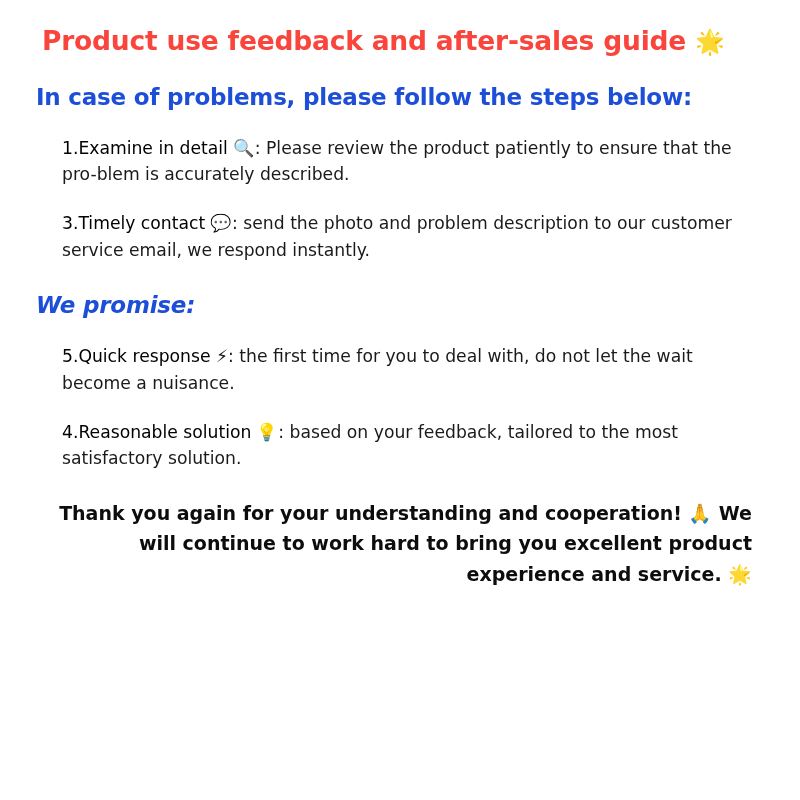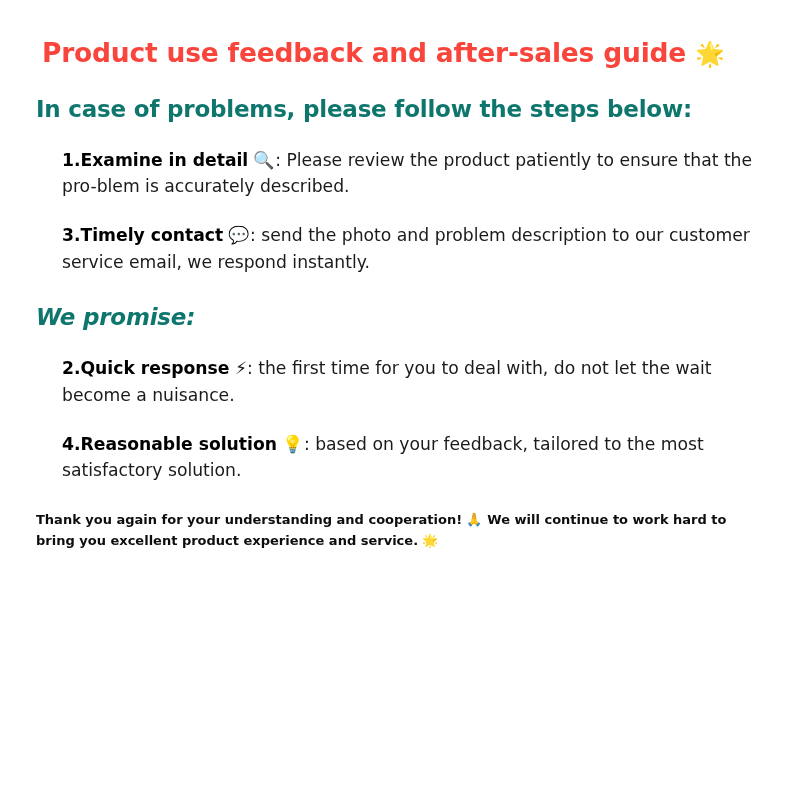--- a/index.html
+++ b/index.html
@@ -11,68 +11,69 @@
     height: 800px;
     background: #ffffff;
     font-family: "DejaVu Sans", "Liberation Sans", sans-serif;
     color: #1a1a1a;
     overflow: hidden;
   }
   .page {
     width: 800px;
     height: 800px;
     box-sizing: border-box;
-    padding: 29px 36px 0 36px;
+    padding: 17px 36px 0 36px;
     position: relative;
   }
   .title {
     color: #f9453b;
     font-size: 26.5px;
     font-weight: bold;
     letter-spacing: -0.2px;
     line-height: 1.2;
     margin: 8px 0 0 6px;
     white-space: nowrap;
   }
   .title .emoji {
     font-size: 24px;
   }
   .section-heading {
     font-size: 23px;
     font-weight: bold;
-    color: #0f766e;
+    color: #1d4ed8;
     margin: 26px 0 0 0;
     line-height: 1.3;
     letter-spacing: -0.2px;
   }
   .heading-promise {
     margin-top: 28px;
     font-style: italic;
   }
   .step {
     margin: 22px 0 0 26px;
     font-size: 17.2px;
     line-height: 1.55;
     color: #1a1a1a;
     max-width: 706px;
   }
   .step b {
-    font-weight: bold;
+    font-weight: normal;
     color: #000;
   }
   .emoji {
     font-family: "DejaVu Sans", sans-serif;
   }
   .closing {
     margin: 26px 0 0 0;
-    font-size: 13px;
+    font-size: 19px;
     font-weight: bold;
     line-height: 1.6;
     color: #0d0d0d;
     max-width: 716px;
+    text-align: right;
   }
 </style>
 </head>
 <body>
 
 <div class="page">
 
   <h1 class="title">
     <span>Product use feedback and after-sales guide</span>
     <span class="emoji">🌟</span>
@@ -87,21 +88,21 @@
 
 
   <p class="step">
     <b>3.Timely contact</b>
     <span class="emoji">💬</span><span>: send the photo and problem description to our customer service email, we respond instantly.</span>
   </p>
 
   <h2 class="section-heading heading-promise">We promise:</h2>
 
   <p class="step">
-    <b>2.Quick response</b>
+    <b>5.Quick response</b>
     <span class="emoji">⚡</span><span>: the first time for you to deal with, do not let the wait become a nuisance.</span>
   </p>
 
   <p class="step">
     <b>4.Reasonable solution</b>
     <span class="emoji">💡</span><span>: based on your feedback, tailored to the most satisfactory solution.</span>
   </p>
 
   <p class="closing">
     <span>Thank you again for your understanding and cooperation!</span>

